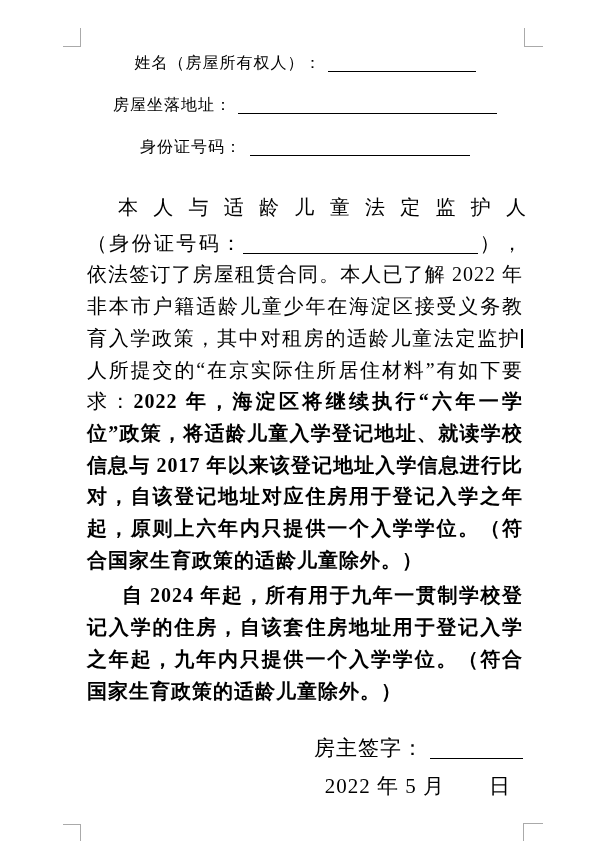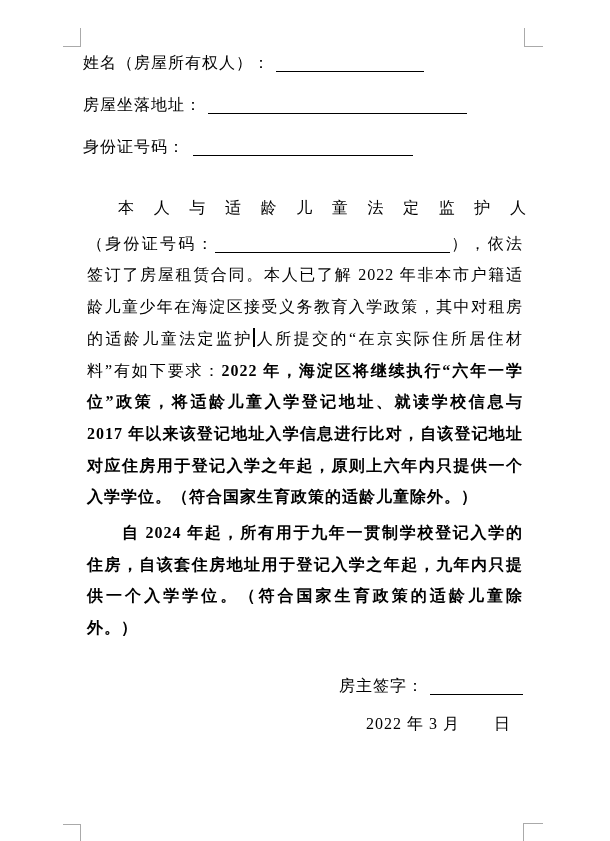--- a/index.html
+++ b/index.html
@@ -22,50 +22,50 @@
   .crop.tr{left:524px;top:28px;width:19px;height:19px;border-left:1px solid var(--crop-mark);border-bottom:1px solid var(--crop-mark);}
   .crop.bl{left:63px;top:824px;width:18px;height:17px;border-right:1px solid var(--crop-mark);border-top:1px solid var(--crop-mark);}
   .crop.br{left:523px;top:823px;width:20px;height:18px;border-left:1px solid var(--crop-mark);border-top:1px solid var(--crop-mark);}
 
   .content{position:absolute;left:83px;top:48px;width:444px;}
 
   .title{font-size:27px;font-weight:bold;text-align:center;line-height:36px;margin-bottom:14px;letter-spacing:1px;}
   .title .suffix{font-size:15px;font-weight:bold;letter-spacing:0;}
 
   .fields{font-size:16px;letter-spacing:1px;}
-  .field-row{line-height:30px;margin-bottom:12px;white-space:nowrap;}
+  .field-row{line-height:30px;margin-bottom:12px;white-space:nowrap;text-align:center;}
 
   .blank{
     display:inline-block;
     border-bottom:1px solid var(--ink);
     height:20px;
     vertical-align:-4px;
   }
   .blank.name{width:148px;margin-left:6px;}
   .blank.idno{width:220px;margin-left:8px;}
   .blank.addr{width:259px;margin-left:6px;}
   .blank.p1{width:235px;}
   .blank.p3{width:106px;}
   .blank.sig{width:93px;margin-left:6px;}
 
-  .body-text{margin-top:30px;font-size:16px;line-height:31.7px;letter-spacing:1px;text-align:justify;}
+  .body-text{margin-top:30px;font-size:20px;line-height:31.7px;letter-spacing:1px;text-align:justify;}
   .p1-first{text-align:justify;text-align-last:justify;margin-left:35px;}
   .para{margin:4px;}
   .indent{text-indent:35px;}
   .bold{font-weight:bold;}
 
   .caret{
     display:inline-block;
     width:1.5px;height:19px;
     background:var(--ink);
     vertical-align:-3px;
     margin:0 0.5px;
   }
 
-  .signature{margin-top:26px;font-size:16px;letter-spacing:1px;text-align:right;}
+  .signature{margin-top:26px;font-size:21px;letter-spacing:1px;text-align:right;}
   .sig-line{line-height:31px;padding-right:4px;white-space:nowrap;}
   .date-line{line-height:31px;margin-top:7px;padding-right:16px;white-space:nowrap;}
 </style>
 </head>
 <body>
 
 <div class="crop tl"></div>
 <div class="crop tr"></div>
 <div class="crop bl"></div>
 <div class="crop br"></div>
@@ -88,16 +88,16 @@
   <div class="body-text">
     <div class="p1-first">本人与适龄儿童法定监护人</div>
     <p class="para"><span>（身份证号码：</span><span class="blank p1"></span><span>），依法签订了房屋租赁合同。本人已了解 2022 年非本市户籍适龄儿童少年在海淀区接受义务教育入学政策，其中对租房的适龄儿童法定监护</span><span class="caret"></span><span>人所提交的“在京实际住所居住材料”有如下要求：</span><span class="bold">2022 年，海淀区将继续执行“六年一学位”政策，将适龄儿童入学登记地址、就读学校信息与 2017 年以来该登记地址入学信息进行比对，自该登记地址对应住房用于登记入学之年起，原则上六年内只提供一个入学学位。（符合国家生育政策的适龄儿童除外。）</span></p>
     <p class="para indent bold">自 2024 年起，所有用于九年一贯制学校登记入学的住房，自该套住房地址用于登记入学之年起，九年内只提供一个入学学位。（符合国家生育政策的适龄儿童除外。）</p>
   </div>
 
   <div class="signature">
     <div class="sig-line">
       <span>房主签字：</span><span class="blank sig"></span>
     </div>
-    <div class="date-line">2022 年 3 月　　日</div>
+    <div class="date-line">2022 年 5 月　　日</div>
   </div>
 
 </div>
 
 </body></html>

